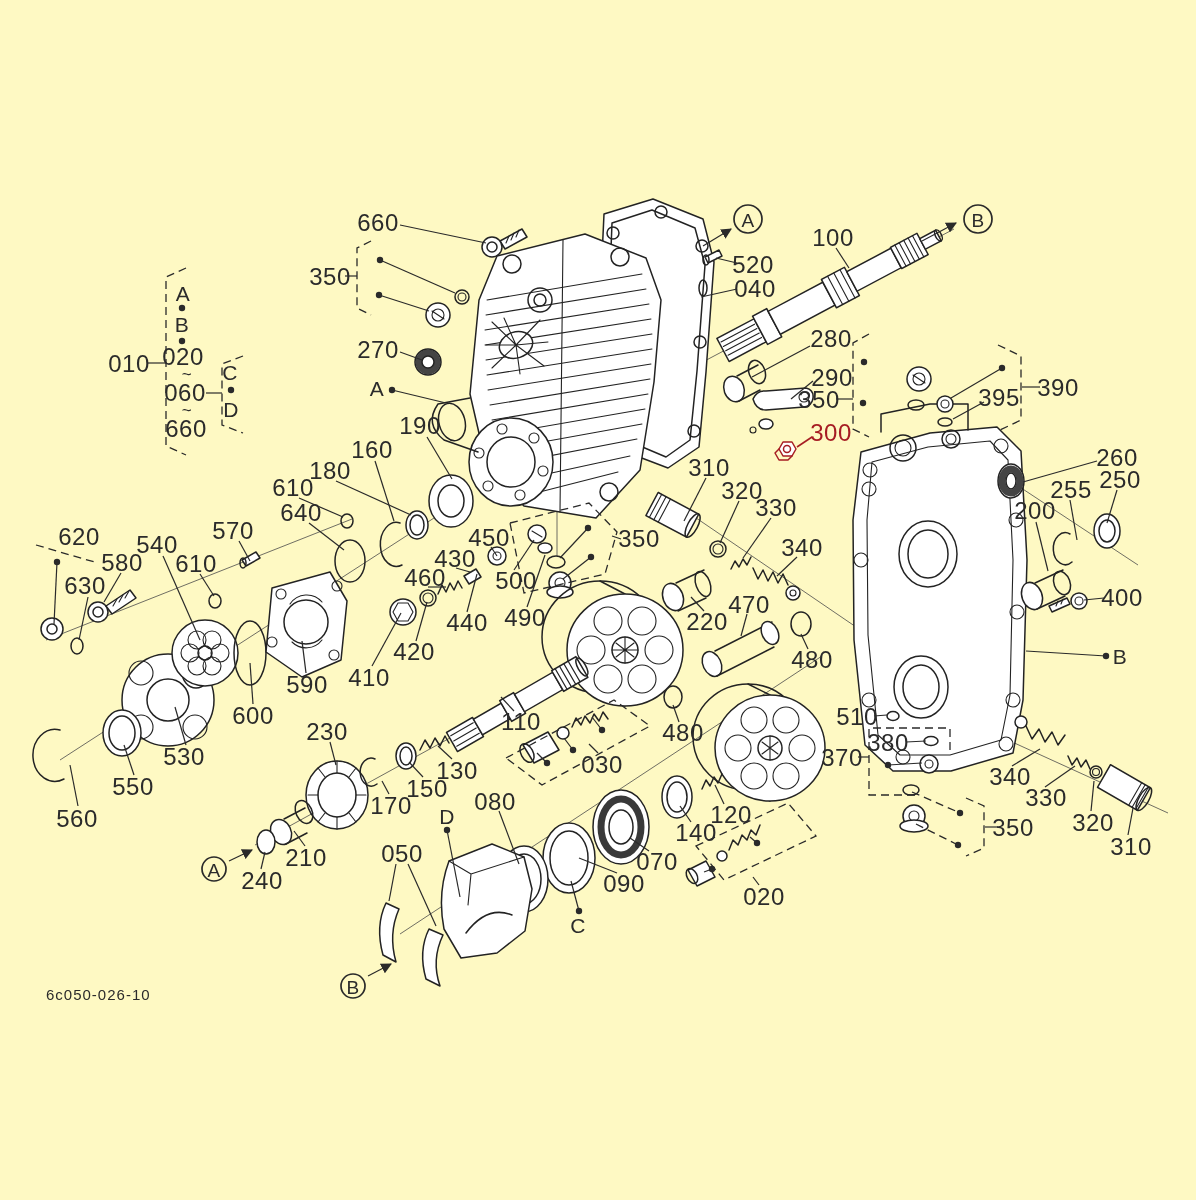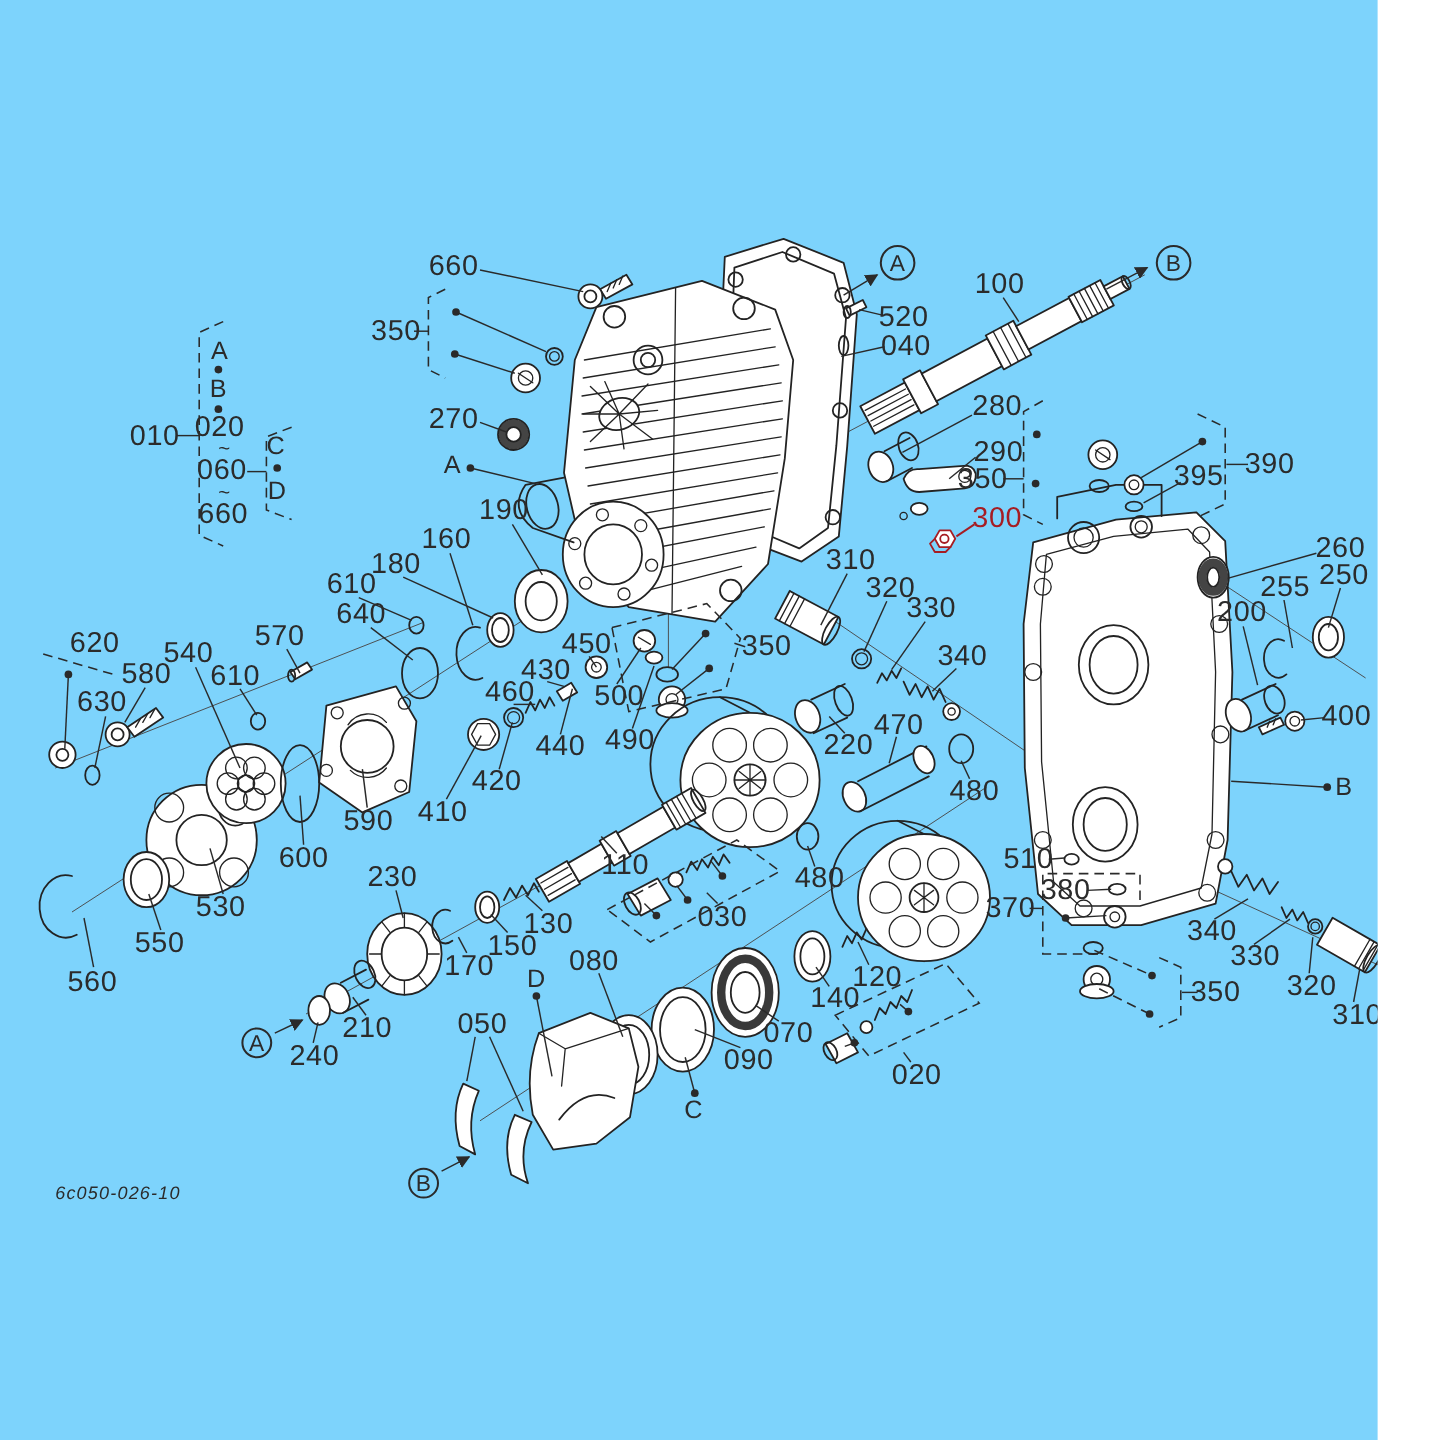--- a/index.html
+++ b/index.html
@@ -1,35 +1,35 @@
 <!DOCTYPE html>
 <html><head>
 <meta charset="utf-8">
 <style>
   :root{ --line:#232323; --red:#a61d23; }
   html,body{margin:0;padding:0;background:#fff;}
-  .stage{position:relative;width:1148px;height:1200px;background:#7dd3fc;overflow:hidden;
-         font-family:"Liberation Sans",sans-serif;}
+  .stage{position:relative;width:1148px;height:1200px;background:#fef9c3;overflow:hidden;
+         font-family:"Liberation Sans",sans-serif;padding-left:48px;}
   svg{position:absolute;left:0;top:0;}
   .pt{stroke:var(--line);stroke-width:1.5;fill:none;stroke-linecap:round;stroke-linejoin:round;}
   .ptw{fill:#fff;}
   .thin{stroke-width:1.1;}
   .thick{stroke-width:7;}
   .ax{stroke:#4a4a4a;stroke-width:0.8;fill:none;}
   .dash{stroke:#2a2a2a;stroke-width:1.3;fill:none;stroke-dasharray:8 5;}
   .lead{stroke:#2a2a2a;stroke-width:1.2;fill:none;}
   .lead.red{stroke:var(--red);stroke-width:1.6;}
   .dot{fill:#2a2a2a;stroke:none;}
   .lbl{fill:#2b2b2b;dominant-baseline:central;text-anchor:middle;
        font-family:"Liberation Sans",sans-serif;letter-spacing:0.5px;}
   .lbl.red{fill:var(--red);}
   .mk{fill:none;stroke:#2a2a2a;stroke-width:1.7;}
   .rd{stroke:var(--red);}
   #footer{position:absolute;left:46px;top:986px;font-size:15px;color:#2b2b2b;
-          letter-spacing:1px;font-style:italic;}
+          letter-spacing:1px;}
 </style>
 </head>
 <body>
 
 <div class="stage">
 <svg id="art" width="1200" height="1200" viewBox="0 0 1200 1200">
   <defs>
     <marker id="ah" viewBox="0 0 10 10" refX="9" refY="5" markerWidth="9" markerHeight="9" orient="auto">
       <path d="M0,0 L10,5 L0,10 Z" fill="#2a2a2a"></path>
     </marker>

